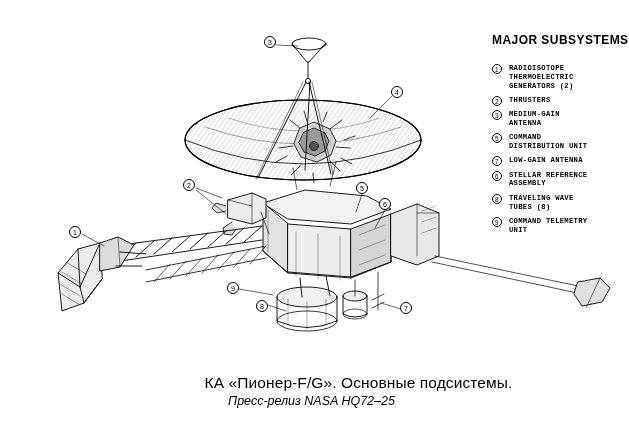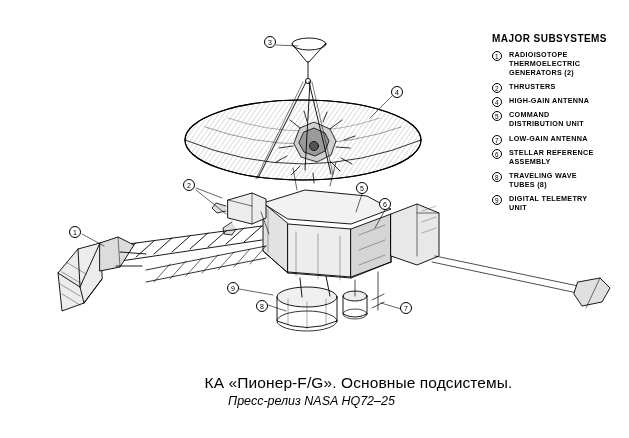--- a/index.html
+++ b/index.html
@@ -22,24 +22,24 @@
   }
 
   
   .legend {
     position: absolute;
     left: 492px;
     top: 33px;
     width: 132px;
   }
   .legend-title {
-    font-size: 10px;
+    font-size: 12px;
     font-weight: bold;
     letter-spacing: 0.45px;
-    margin-bottom: 7px;
+    margin-bottom: 17px;
     white-space: nowrap;
   }
   .legend-item {
     position: relative;
     padding-left: 17px;
     margin-bottom: 5.5px;
     font-size: 7.2px;
     font-weight: bold;
     letter-spacing: 0.3px;
     line-height: 8.8px;
@@ -51,21 +51,21 @@
     width: 10px;
     height: 10px;
     border: 1px solid #000;
     border-radius: 50%;
     font-size: 6.4px;
     font-weight: normal;
     line-height: 10px;
     text-align: center;
     box-sizing: border-box;
   }
-  .legend-text { display: block; white-space: pre-line; }
+  .legend-text { display: block; white-space: pre-line; font-family: Liberation Mono, monospace; }
 
   
   .caption-main {
     position: absolute;
     left: 0;
     top: 374px;
     width: 629px;
     text-align: center;
     font-size: 15.5px;
     letter-spacing: 0.1px;
@@ -245,22 +245,23 @@
       <span class="legend-num">1</span>
       <span class="legend-text">RADIOISOTOPE
 THERMOELECTRIC
 GENERATORS (2)</span>
     </div>
     <div class="legend-item">
       <span class="legend-num">2</span>
       <span class="legend-text">THRUSTERS</span>
     </div>
     <div class="legend-item">
-      <span class="legend-num">4</span>
-      <span class="legend-text">HIGH-GAIN ANTENNA</span>
+      <span class="legend-num">3</span>
+      <span class="legend-text">MEDIUM-GAIN
+ANTENNA</span>
     </div>
     <div class="legend-item">
       <span class="legend-num">5</span>
       <span class="legend-text">COMMAND
 DISTRIBUTION UNIT</span>
     </div>
     <div class="legend-item">
       <span class="legend-num">7</span>
       <span class="legend-text">LOW-GAIN ANTENNA</span>
     </div>
@@ -269,21 +270,21 @@
       <span class="legend-text">STELLAR REFERENCE
 ASSEMBLY</span>
     </div>
     <div class="legend-item">
       <span class="legend-num">8</span>
       <span class="legend-text">TRAVELING WAVE
 TUBES (8)</span>
     </div>
     <div class="legend-item">
       <span class="legend-num">9</span>
-      <span class="legend-text">DIGITAL TELEMETRY
+      <span class="legend-text">COMMAND TELEMETRY
 UNIT</span>
     </div>
   </div>
 
   <div class="caption-main">КА «Пионер-F/G». Основные подсистемы.</div>
   <div class="caption-sub">Пресс-релиз NASA HQ72–25</div>
 
 </div>
 
 </body></html>

